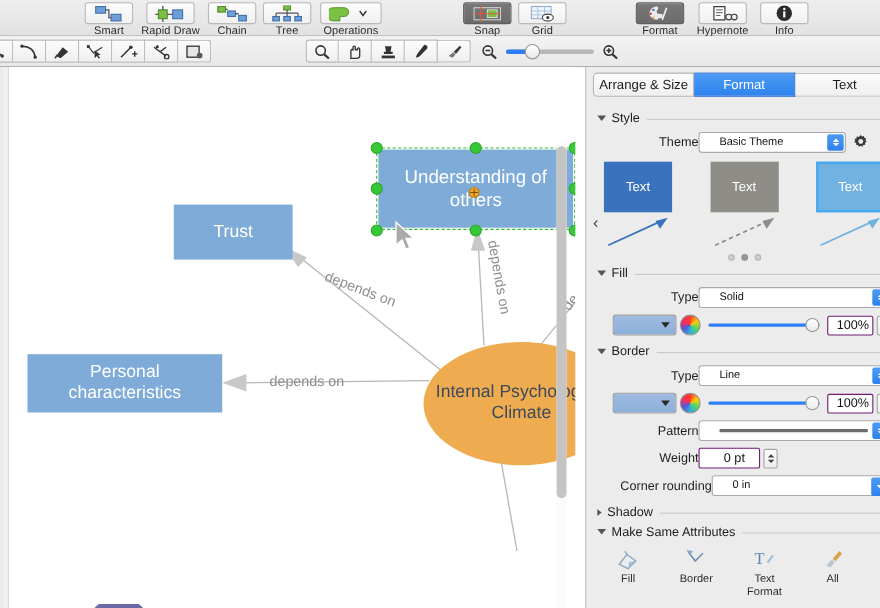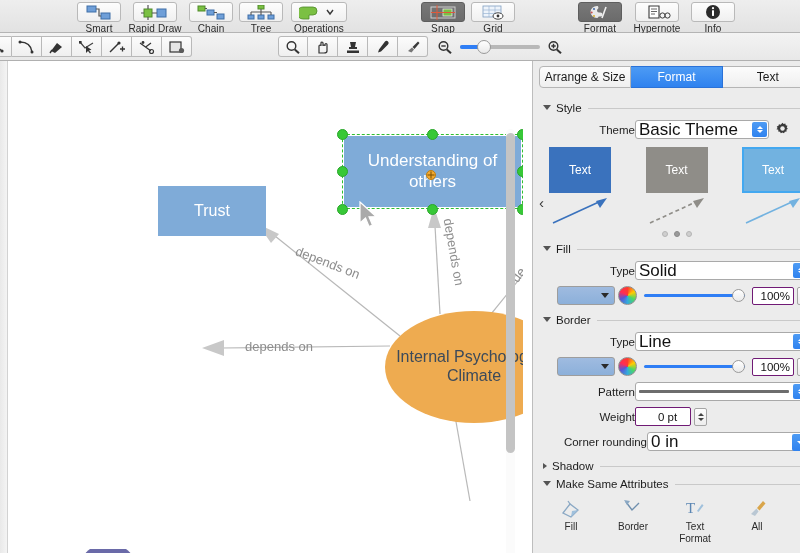--- a/index.html
+++ b/index.html
@@ -137,22 +137,22 @@
     border-top:5px solid #545454; border-bottom:none; margin-bottom:1px; }
   .sec-title { font-size:11.5px; color:#1c1c1c; }
   .sec-rule { flex:1; height:1px; background:#c9c9c9; margin-left:6px; }
 
   .row { display:flex; align-items:center; padding:3px 10px;text-align:right; }
   .row-label { font-size:11.5px; color:#1e1e1e; width:92px; padding-left:14px; }
   .row-label.wide { width:104px; }
 
   .combo {
     flex:1; height:19px; background:#ffffff; border:1px solid #a9a9a9; border-radius:3px;
-    display:flex; align-items:center; position:relative; font-size:17px; color:#121212;
-    padding-left:3px;
+    display:flex; align-items:center; position:relative; font-size:10px; color:#121212;
+    padding-left:18px;
   }
   .combo .stepper {
     position:absolute; right:1px; top:1px; width:15px; height:15px;
     background:linear-gradient(#4d9bf4,#2f82ef); border-radius:2px;
     display:flex; flex-direction:column; align-items:center; justify-content:center;
   }
   .chev-up, .chev-dn { width:0;height:0; border-left:3px solid transparent; border-right:3px solid transparent; }
   .chev-up { border-bottom:3.5px solid #fff; margin-bottom:1px; }
   .chev-dn { border-top:3.5px solid #fff; }
 
@@ -454,20 +454,23 @@
       <path d="M455 355 L470 440" stroke="#b8b8b8" stroke-width="1.2" fill="none"></path>
 
       <path d="M523 525 L465 545" stroke="#b8b8b8" stroke-width="1.2" fill="none"></path>
       <path d="M447 550 L468 538 L472 551 Z" fill="#c8c8c8"></path>
     </svg>
 
     <div class="node rect" style="left:158px; top:125px; width:108px; height:50px; font-size:16px;">
       <span>Trust</span>
     </div>
 
+    <div class="node rect" style="left:25px; top:261px; width:177px; height:53px; font-size:16px; padding:0 6px;">
+      <span>Personal characteristics</span>
+    </div>
 
     <div class="node ellipse" style="left:385px; top:250px; width:178px; height:112px; font-size:16px;">
       <span>Internal Psychological Climate</span>
     </div>
 
     <div class="node selected-box" style="left:344px; top:75px; width:177px; height:71px; font-size:17px; padding:0 8px;">
       <span>Understanding of others</span>
     </div>
     <div class="sel-outline" style="left:342px; top:73px; width:181px; height:75px;"></div>
     <div class="handle" style="left:337px; top:68px;"></div>

